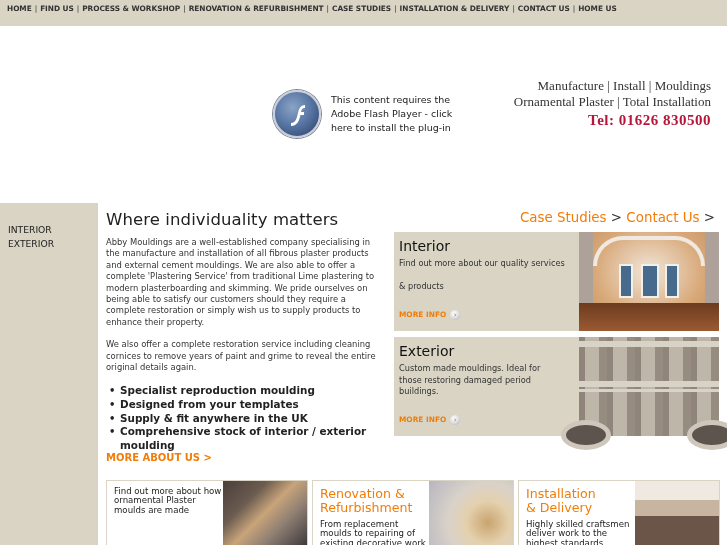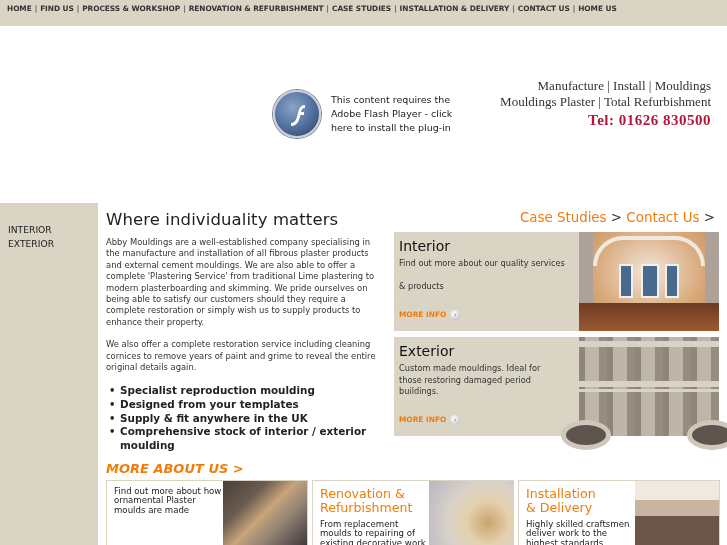--- a/index.html
+++ b/index.html
@@ -28,21 +28,21 @@
   .sidebar { position: absolute; left: 0; top: 203px; width: 98px; height: 342px; background: #d9d4c4; padding-top: 20px; }
   .sidebar a { display: block; font-size: 9.2px; color: #222; padding-left: 8px; line-height: 14px; text-decoration: none; }
 
   
   .main { position: absolute; left: 106px; top: 210px; width: 280px; }
   .main h1 { font-size: 16.5px; font-weight: normal; color: #222; margin-bottom: 8px; letter-spacing: 0.1px; }
   .main p { font-size: 8.4px; line-height: 11.4px; color: #333; margin-bottom: 11px; }
   .main ul { margin-left: 4px; margin-top: 3px; list-style: none; }
   .main ul li { font-size: 10.4px; font-weight: bold; color: #222; line-height: 13.6px; padding-left: 10px; position: relative; }
   .main ul li::before { content: "•"; position: absolute; left: -1px; top: 0; font-size: 10px; }
-  .more-about { display: block; font-size: 13px; font-weight: bold; color: #f07d0a; margin-top: 9px; text-decoration: none; font-style: italic; }
+  .more-about { display: block; font-size: 10px; font-weight: bold; color: #f07d0a; text-decoration: none; }
 
   
   .quicklinks { position: absolute; right: 12px; top: 210px; font-size: 13.4px; color: #333; }
   .quicklinks a { color: #f07d0a; text-decoration: none; }
 
   .panel { position: absolute; left: 394px; width: 325px; background: #d9d4c4; }
   .panel .ptext { position: absolute; left: 5px; top: 6px; width: 180px; }
   .panel h2 { font-size: 14px; font-weight: normal; color: #111; margin-bottom: 4px; }
   .panel p { font-size: 8.2px; line-height: 11.5px; color: #333; }
   .panel .pimg { position: absolute; right: 0; top: 0; width: 140px; height: 100%; }
@@ -98,21 +98,21 @@
   <div class="flash-icon">
     <svg width="30" height="30" viewBox="0 0 30 30">
       <path d="M9 24 C14 24 15 18 16 14 C17 9 19 6 23 6 L23 9 C20 9 19.5 11 19 13 L22 13 L22 16 L18.4 16 C17.4 21 15.5 27 9 27 Z" fill="#ffffff"></path>
     </svg>
   </div>
   <div class="flash-text">This content requires the Adobe Flash Player - click here to install the plug-in</div>
 </div>
 
 <div class="tagline">
   <div class="l1">Manufacture | Install | Mouldings</div>
-  <div class="l2">Mouldings Plaster | Total Refurbishment</div>
+  <div class="l2">Ornamental Plaster | Total Installation</div>
   <div class="tel">Tel: 01626 830500</div>
 </div>
 
 <aside class="sidebar">
   <a href="#">INTERIOR</a>
   <a href="#">EXTERIOR</a>
 </aside>
 
 <section class="main">
   <h1>Where individuality matters</h1>

